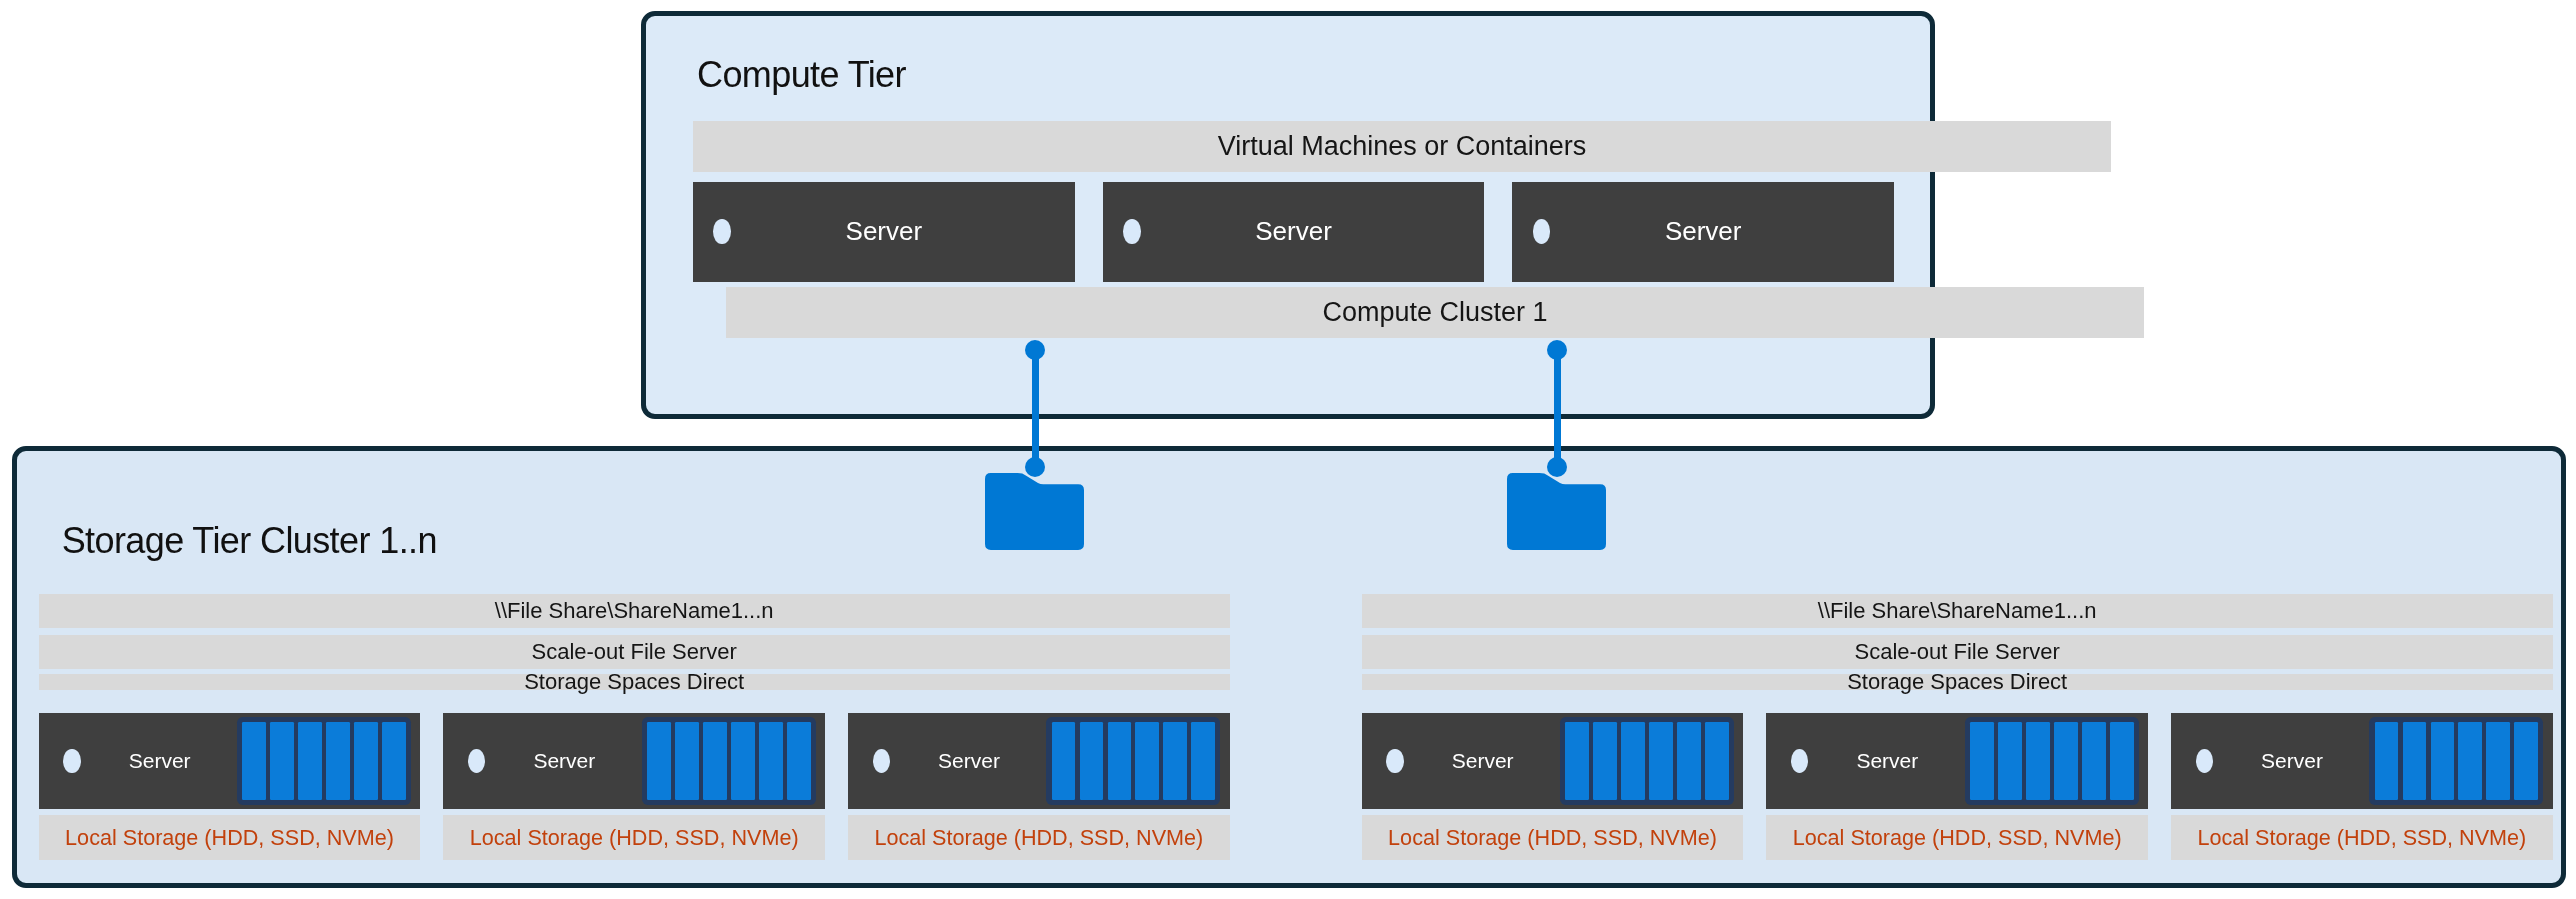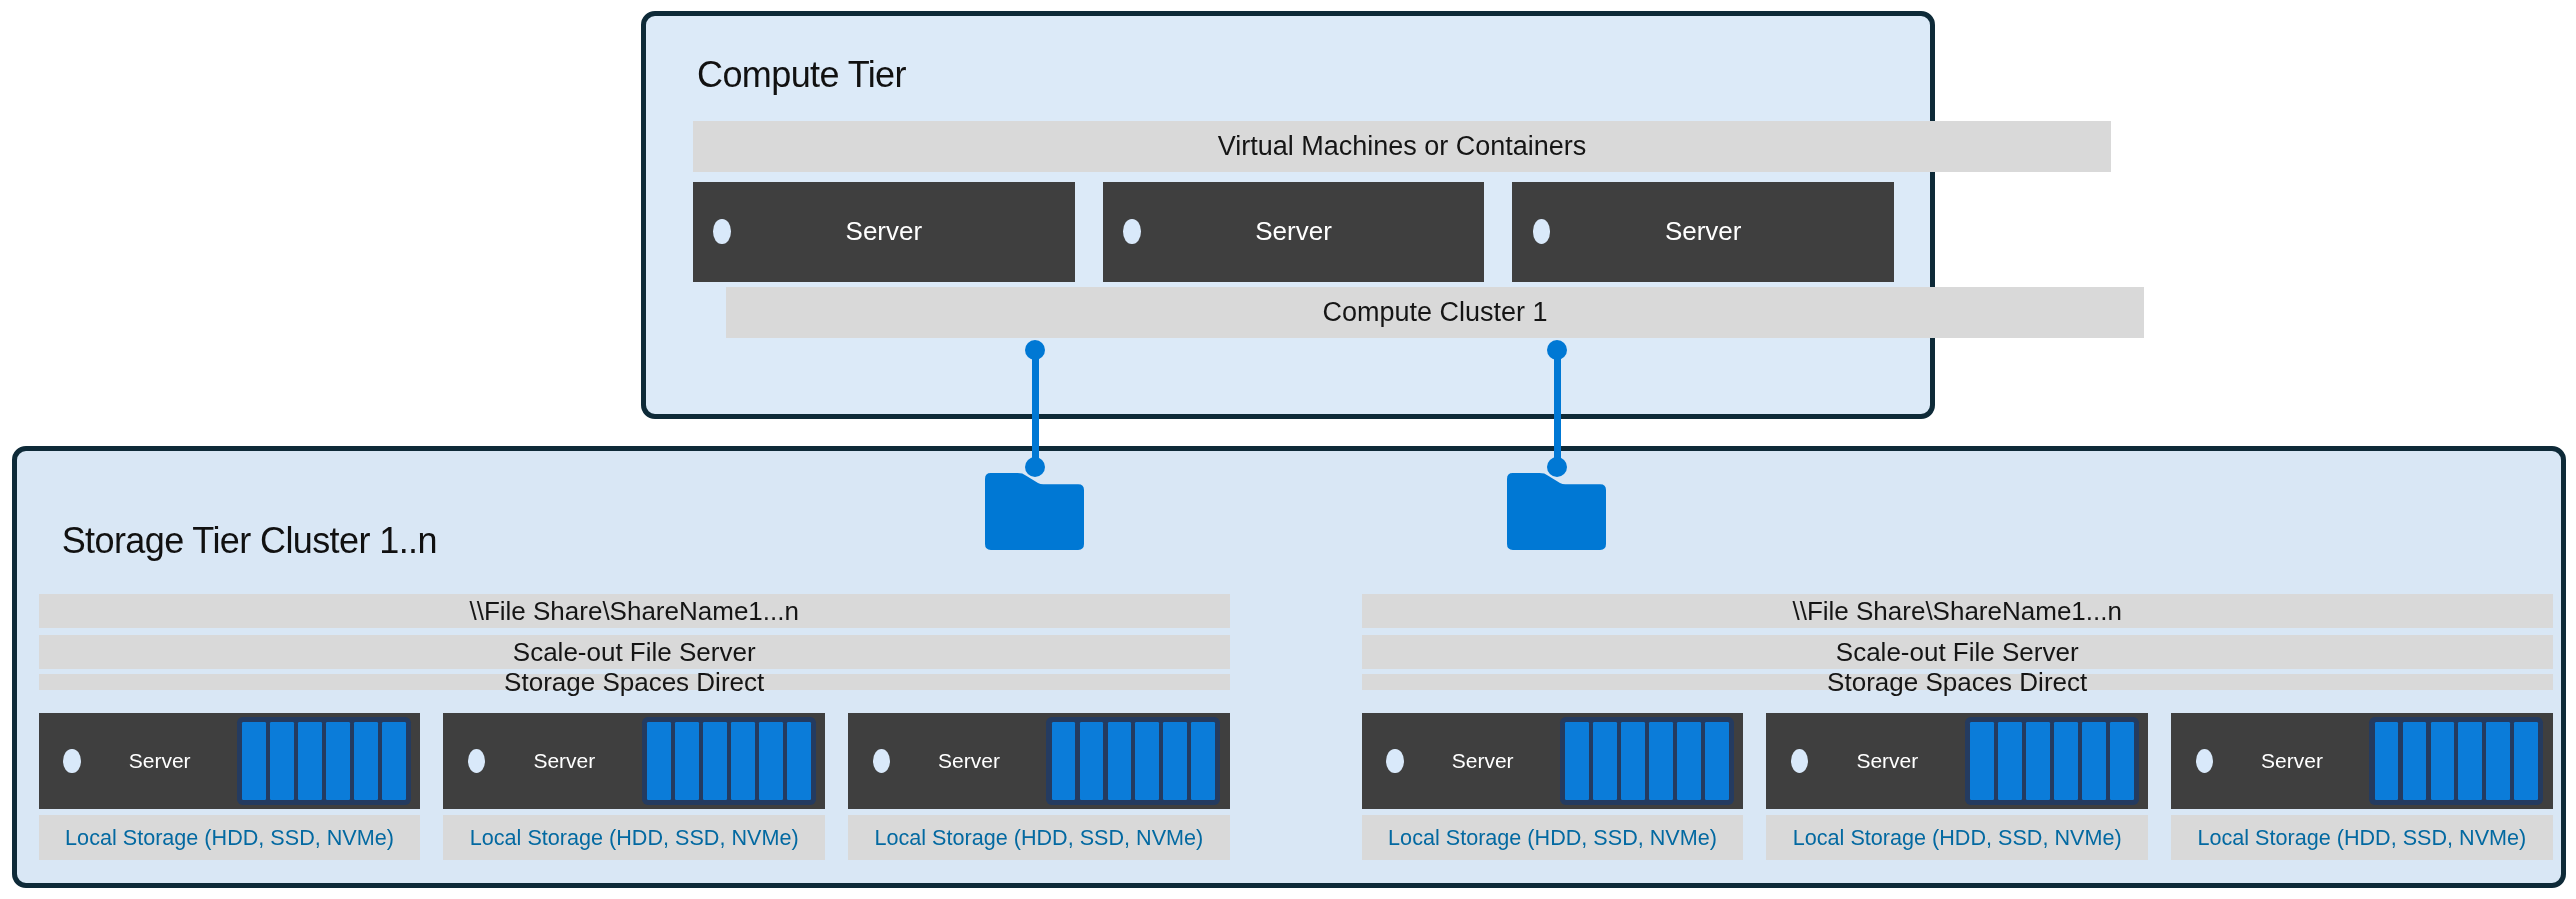--- a/index.html
+++ b/index.html
@@ -59,21 +59,21 @@
     width:17.5px;height:24.5px;
     margin-top:-12.2px;
     border-radius:50%;
     background:#D9E9FA;
   }
   #compute-server-row .server-label{font-size:26px;}
   
   .cluster{position:absolute;top:0;width:1191px;height:442px;}
   #cluster-left{left:22px;}
   #cluster-right{left:1345px;}
-  .storage-bar{left:0;width:100%;font-size:26px;}
+  .storage-bar{left:0;width:100%;font-size:22px;}
   .bar-fileshare{top:143px;height:34px;}
   .bar-sofs{top:184px;height:34px;}
   .bar-s2d{top:223px;height:16px;}
   .storage-server-row{left:0;top:262px;width:100%;height:96px;gap:23px;}
   .storage-server-row .server-box .led{left:24.5px;}
   .storage-server-row .server-label{
     position:absolute;
     left:121px;top:50%;
     transform:translate(-50%,-50%);
     font-size:21px;
@@ -98,21 +98,21 @@
     position:absolute;
     left:0;top:364px;width:100%;height:45px;
     display:flex;gap:23px;
   }
   .local-bar{
     position:relative;
     flex:1 1 0;
     background:#D9D9D9;
     display:flex;align-items:center;justify-content:center;
     font-size:21.6px;
-    color:#0369a1;
+    color:#c2410c;
     white-space:nowrap;
   }
   
   .connector{position:absolute;z-index:5;}
   .connector .line{
     position:absolute;
     width:7px;height:117px;
     left:-3.5px;top:0;
     background:#0078D4;
   }

